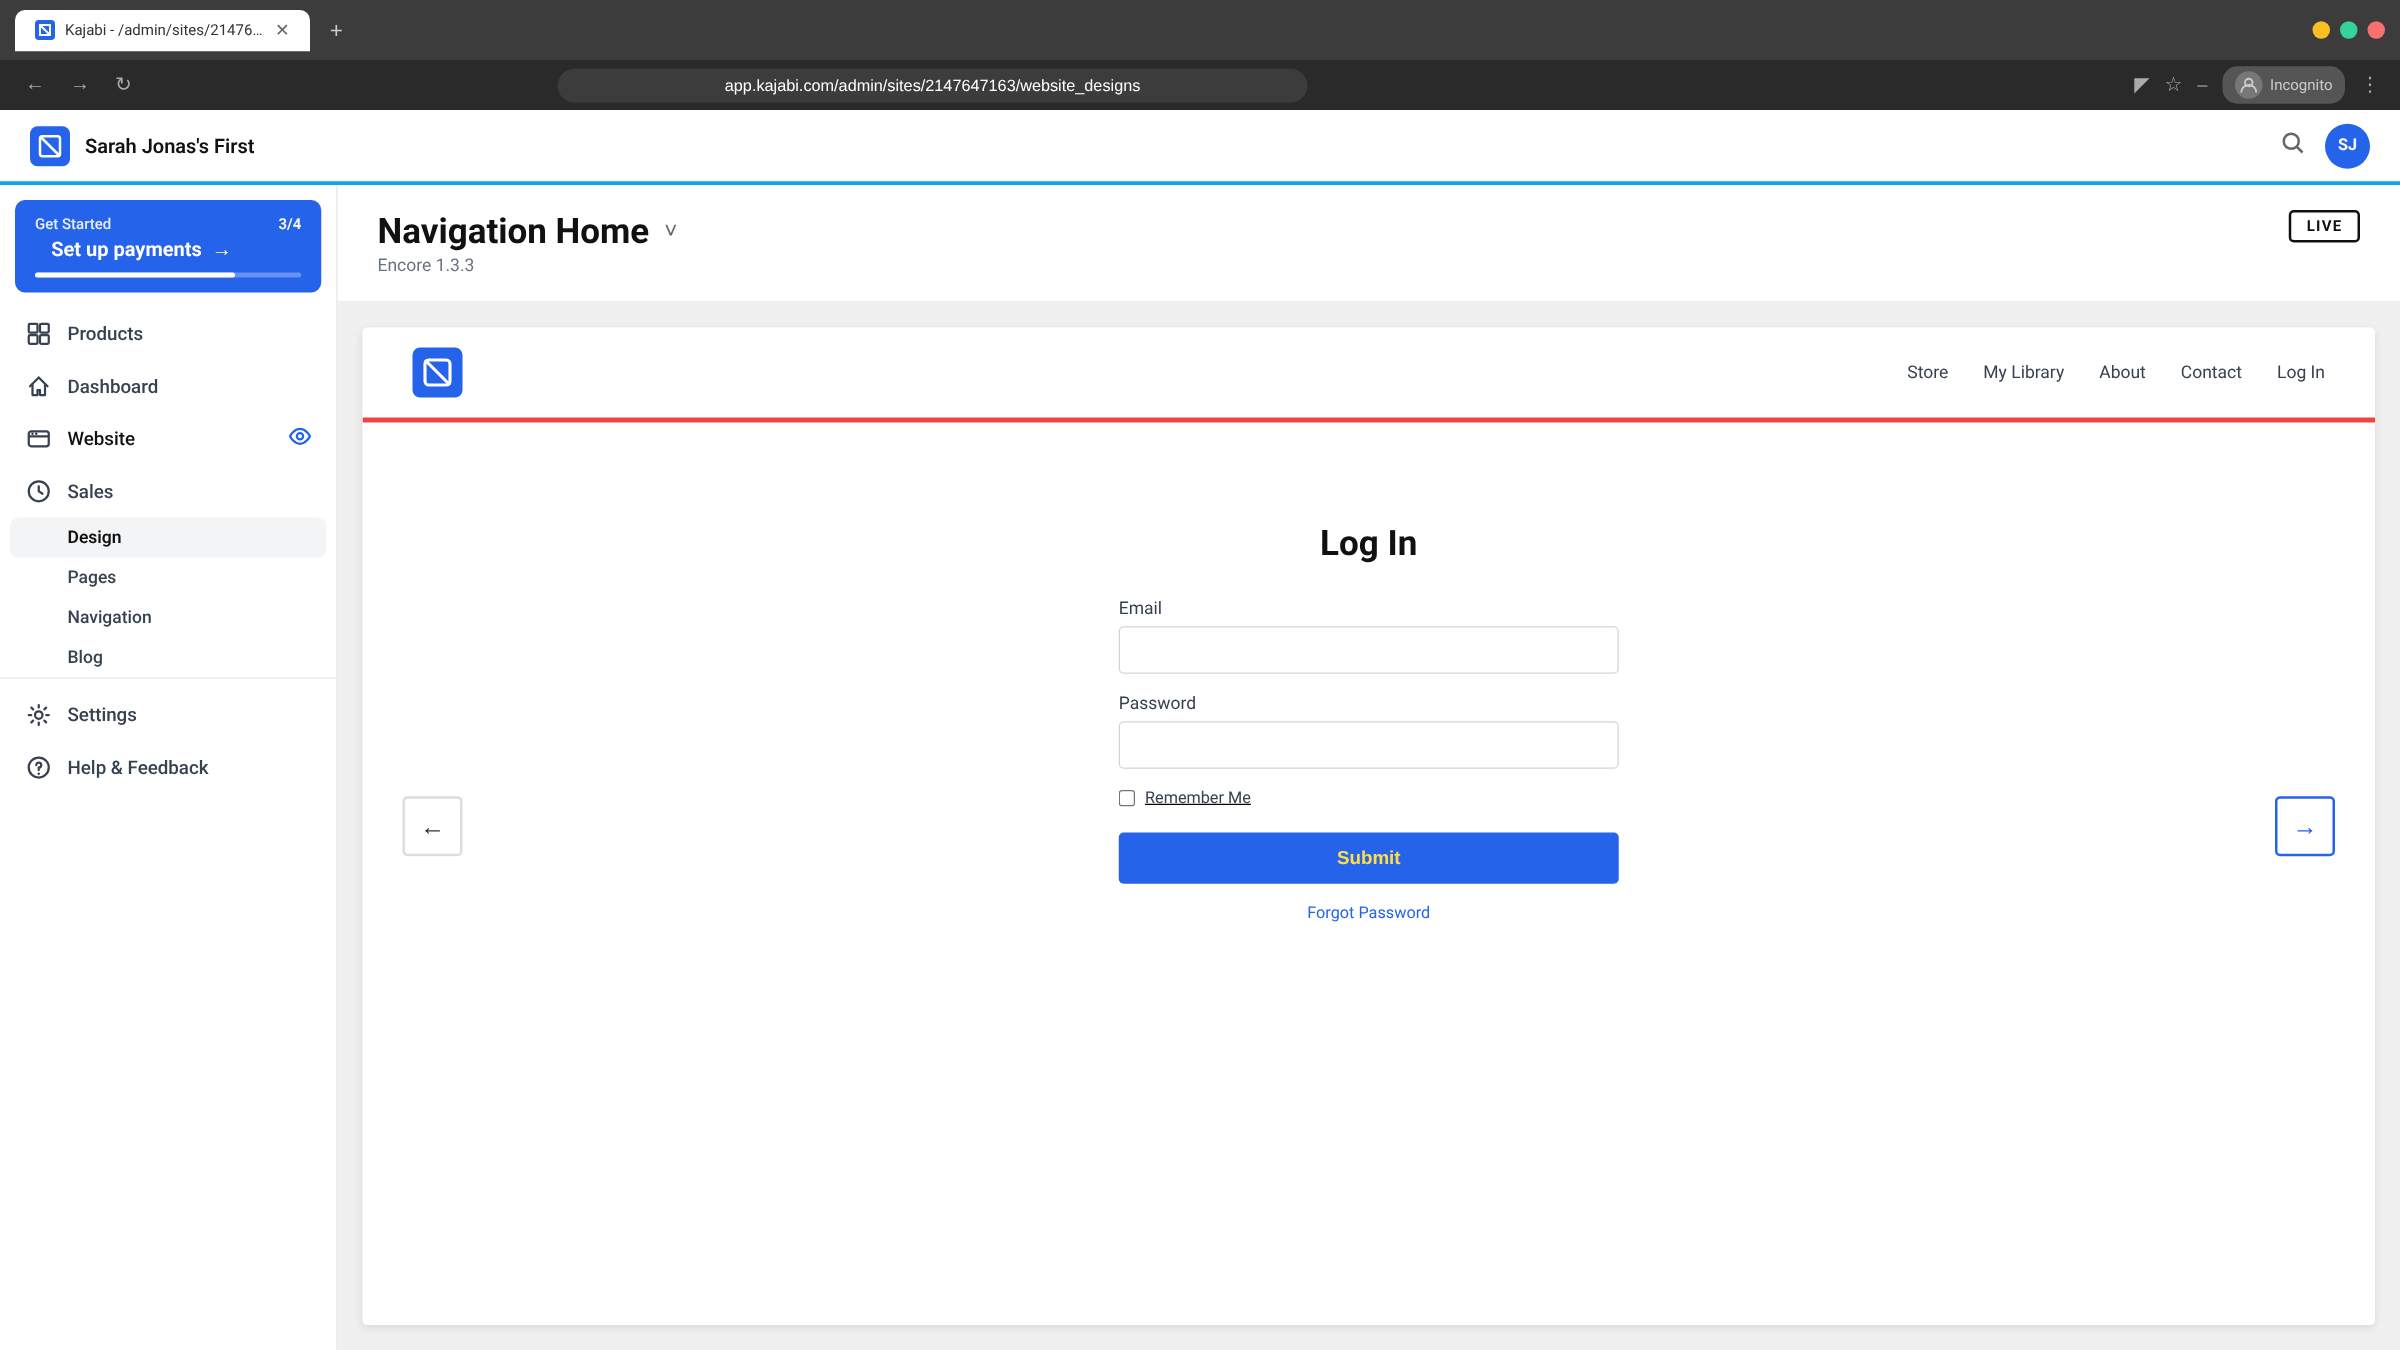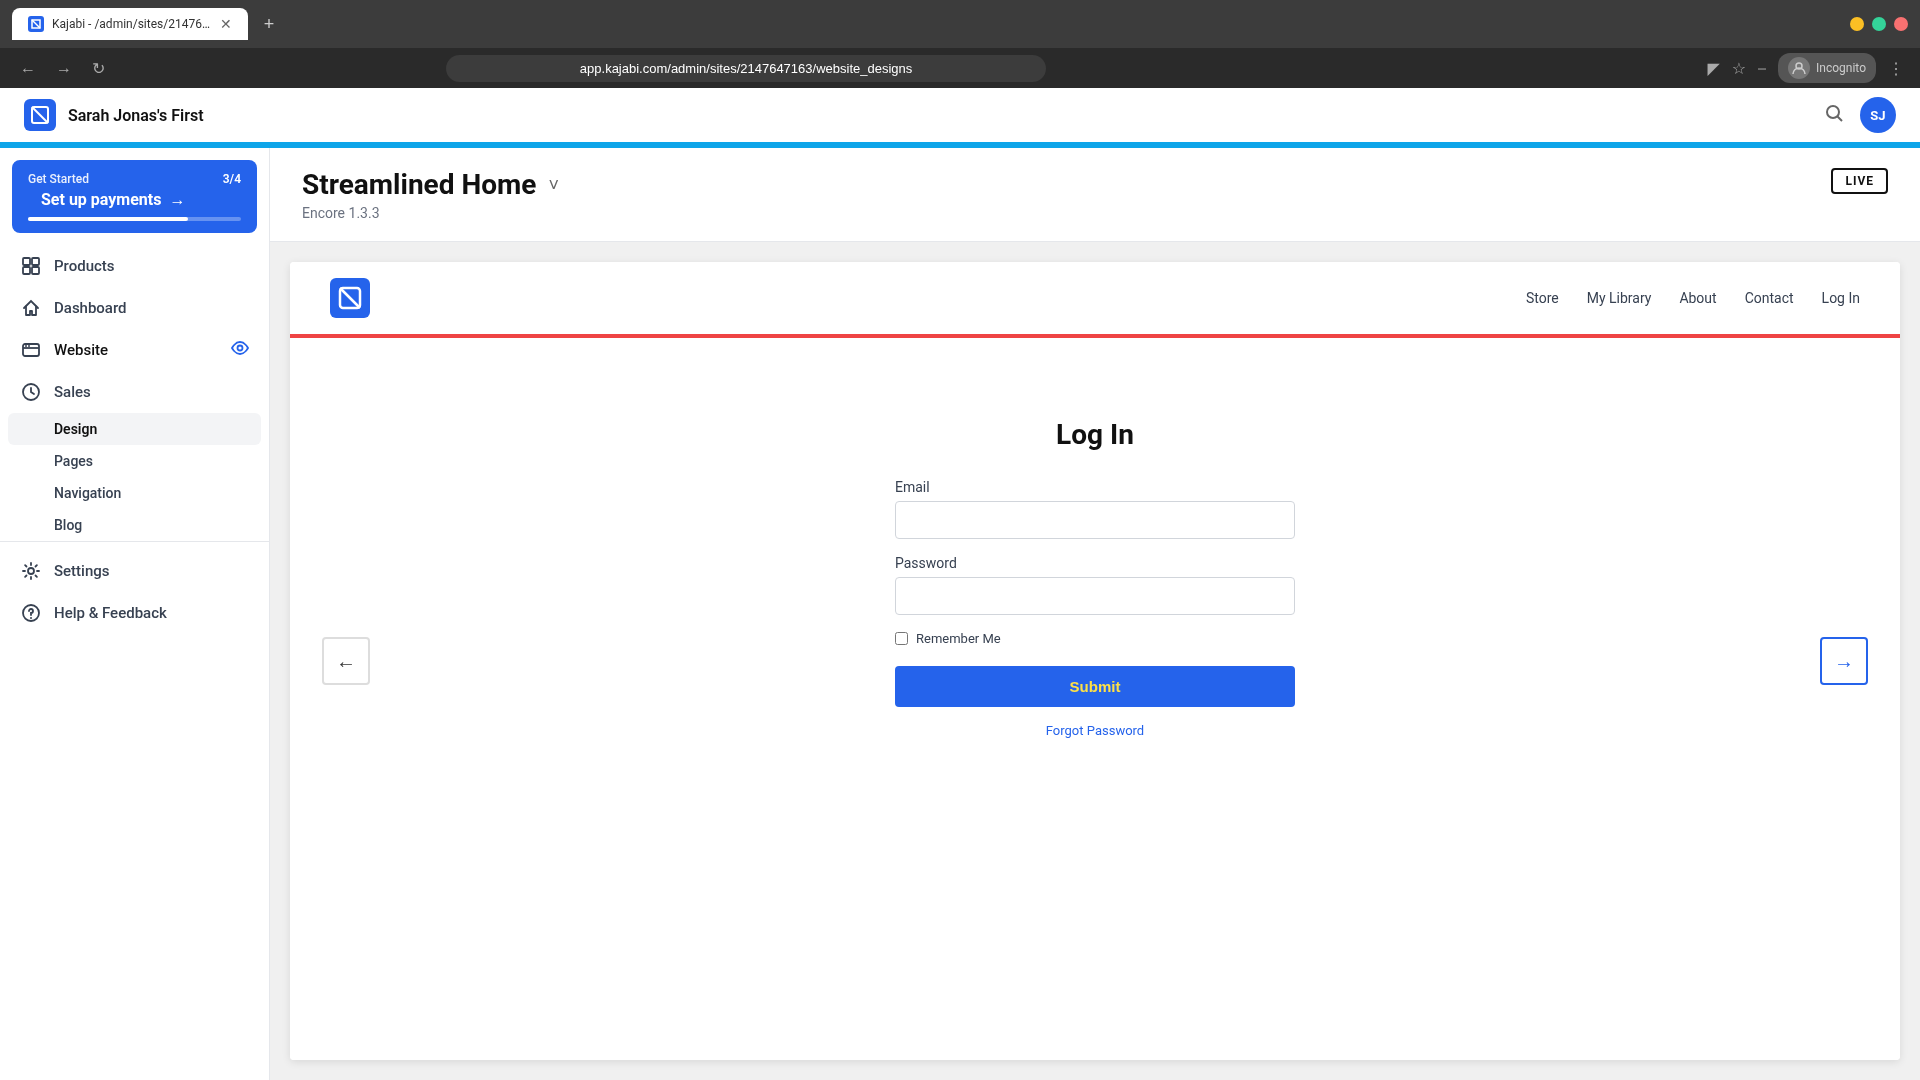--- a/index.html
+++ b/index.html
@@ -25,21 +25,21 @@
     .address-input { flex: 1; background: #3c3c3c; border: none; border-radius: 20px; padding: 6px 16px; color: #fff; font-size: 13px; max-width: 600px; margin: 0 auto; text-align: center; }
     .browser-actions { margin-left: auto; display: flex; align-items: center; gap: 12px; }
     .browser-action-btn { color: #aaa; background: none; border: none; cursor: pointer; font-size: 16px; }
     .incognito-badge { background: #555; border-radius: 12px; padding: 4px 10px; color: #ccc; font-size: 12px; display: flex; align-items: center; gap: 6px; }
     .incognito-avatar { width: 22px; height: 22px; border-radius: 50%; background: #777; display: flex; align-items: center; justify-content: center; }
 
     
     .app { display: flex; flex-direction: column; height: calc(1080px - 88px); background: #fff; }
 
     
-    .app-header { height: 60px; border-bottom: 6px solid #0ea5e9; display: flex; align-items: center; padding: 0 24px; background: #fff; }
+    .app-header { height: 60px; border-bottom: 3px solid #0ea5e9; display: flex; align-items: center; padding: 0 24px; background: #fff; }
     .app-logo { width: 32px; height: 32px; background: #2563eb; border-radius: 6px; display: flex; align-items: center; justify-content: center; margin-right: 12px; flex-shrink: 0; }
     .app-logo svg { width: 20px; height: 20px; }
     .app-title { font-size: 16px; font-weight: 600; color: #111; }
     .header-right { margin-left: auto; display: flex; align-items: center; gap: 16px; }
     .search-icon-btn { background: none; border: none; cursor: pointer; color: #666; font-size: 18px; }
     .user-avatar { width: 36px; height: 36px; border-radius: 50%; background: #2563eb; color: #fff; font-size: 13px; font-weight: 700; display: flex; align-items: center; justify-content: center; cursor: pointer; }
 
     
     .app-body { display: flex; flex: 1; overflow: hidden; }
 
@@ -92,21 +92,21 @@
     .site-header { display: flex; align-items: center; justify-content: space-between; padding: 16px 40px; border-bottom: 4px solid #ef4444; }
     .site-logo { width: 40px; height: 40px; background: #2563eb; border-radius: 6px; display: flex; align-items: center; justify-content: center; }
     .site-nav { display: flex; gap: 28px; font-size: 14px; color: #374151; }
     .site-nav span { cursor: pointer; }
     .site-main { display: flex; flex-direction: column; align-items: center; padding-top: 80px; }
     .login-form-container { width: 400px; }
     .login-title { font-size: 28px; font-weight: 700; text-align: center; margin-bottom: 28px; color: #111; }
     .form-group { margin-bottom: 16px; }
     .form-label { display: block; font-size: 14px; color: #374151; margin-bottom: 6px; }
     .form-input { width: 100%; border: 1px solid #d1d5db; border-radius: 4px; padding: 10px 12px; font-size: 14px; color: #111; background: #fff; }
-    .remember-row { display: flex; gap: 8px; margin: 12px 0; }
+    .remember-row { display: flex; gap: 8px; margin: 12px 0; text-decoration: underline; }
     .remember-label { font-size: 13px; color: #374151; }
     .submit-btn { width: 100%; background: #2563eb; color: #fde047; border: none; border-radius: 4px; padding: 12px; font-size: 15px; font-weight: 600; cursor: pointer; margin-top: 8px; }
     .forgot-link { display: block; text-align: center; margin-top: 16px; color: #2563eb; font-size: 13px; text-decoration: none; cursor: pointer; }
 
     
     .sidebar-scroll::-webkit-scrollbar { width: 6px; }
     .sidebar-scroll::-webkit-scrollbar-track { background: #f0f0f0; }
     .sidebar-scroll::-webkit-scrollbar-thumb { background: #ccc; border-radius: 3px; }
   </style>
 </head>
@@ -272,21 +272,21 @@
           </div>
         </div>
       </div>
     </div>
 
     <div class="main-content">
 
       <div class="page-header">
         <div class="page-title-area">
           <div class="page-title-row">
-            <span class="page-title">Streamlined Home</span>
+            <span class="page-title">Navigation Home</span>
             <span class="dropdown-chevron">˅</span>
           </div>
           <span class="page-subtitle">Encore 1.3.3</span>
         </div>
         <div class="live-badge">LIVE</div>
       </div>
 
       <div class="preview-area">
         <div class="preview-frame">
 

